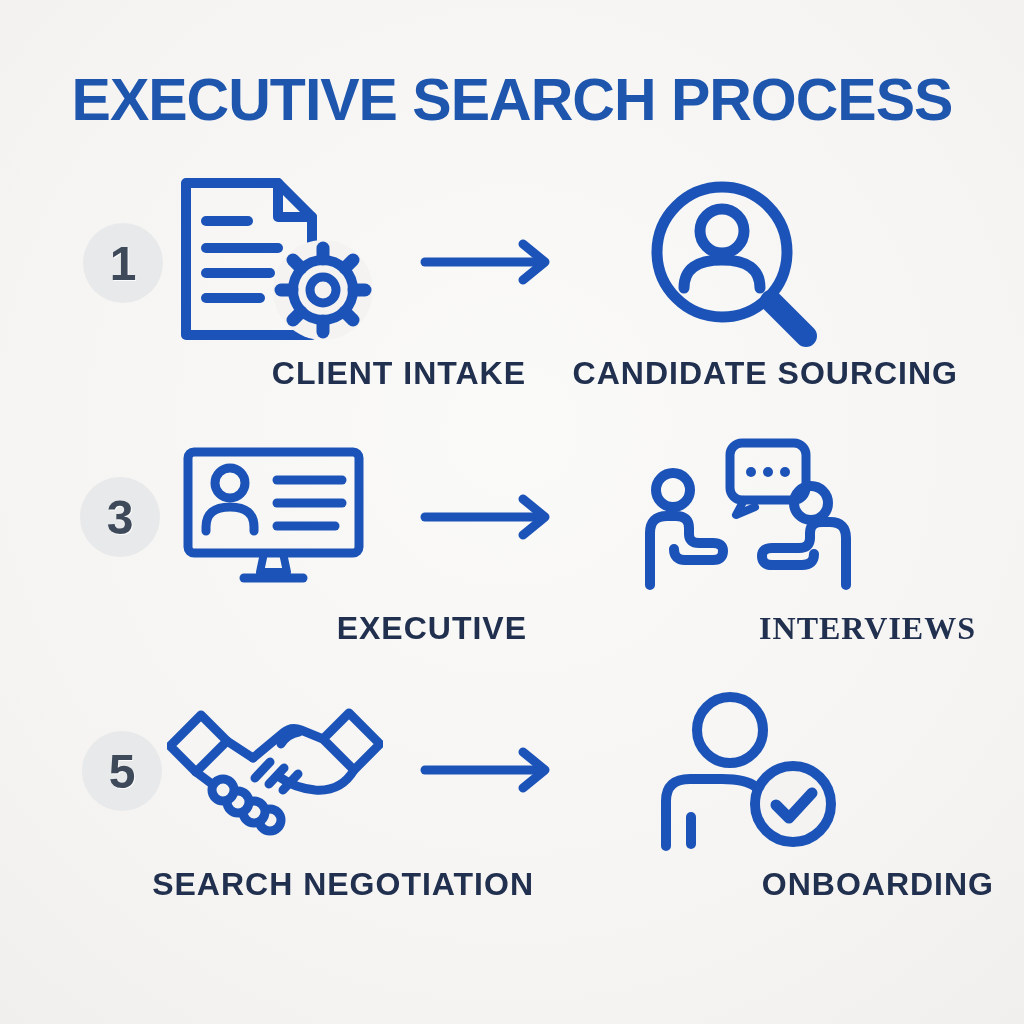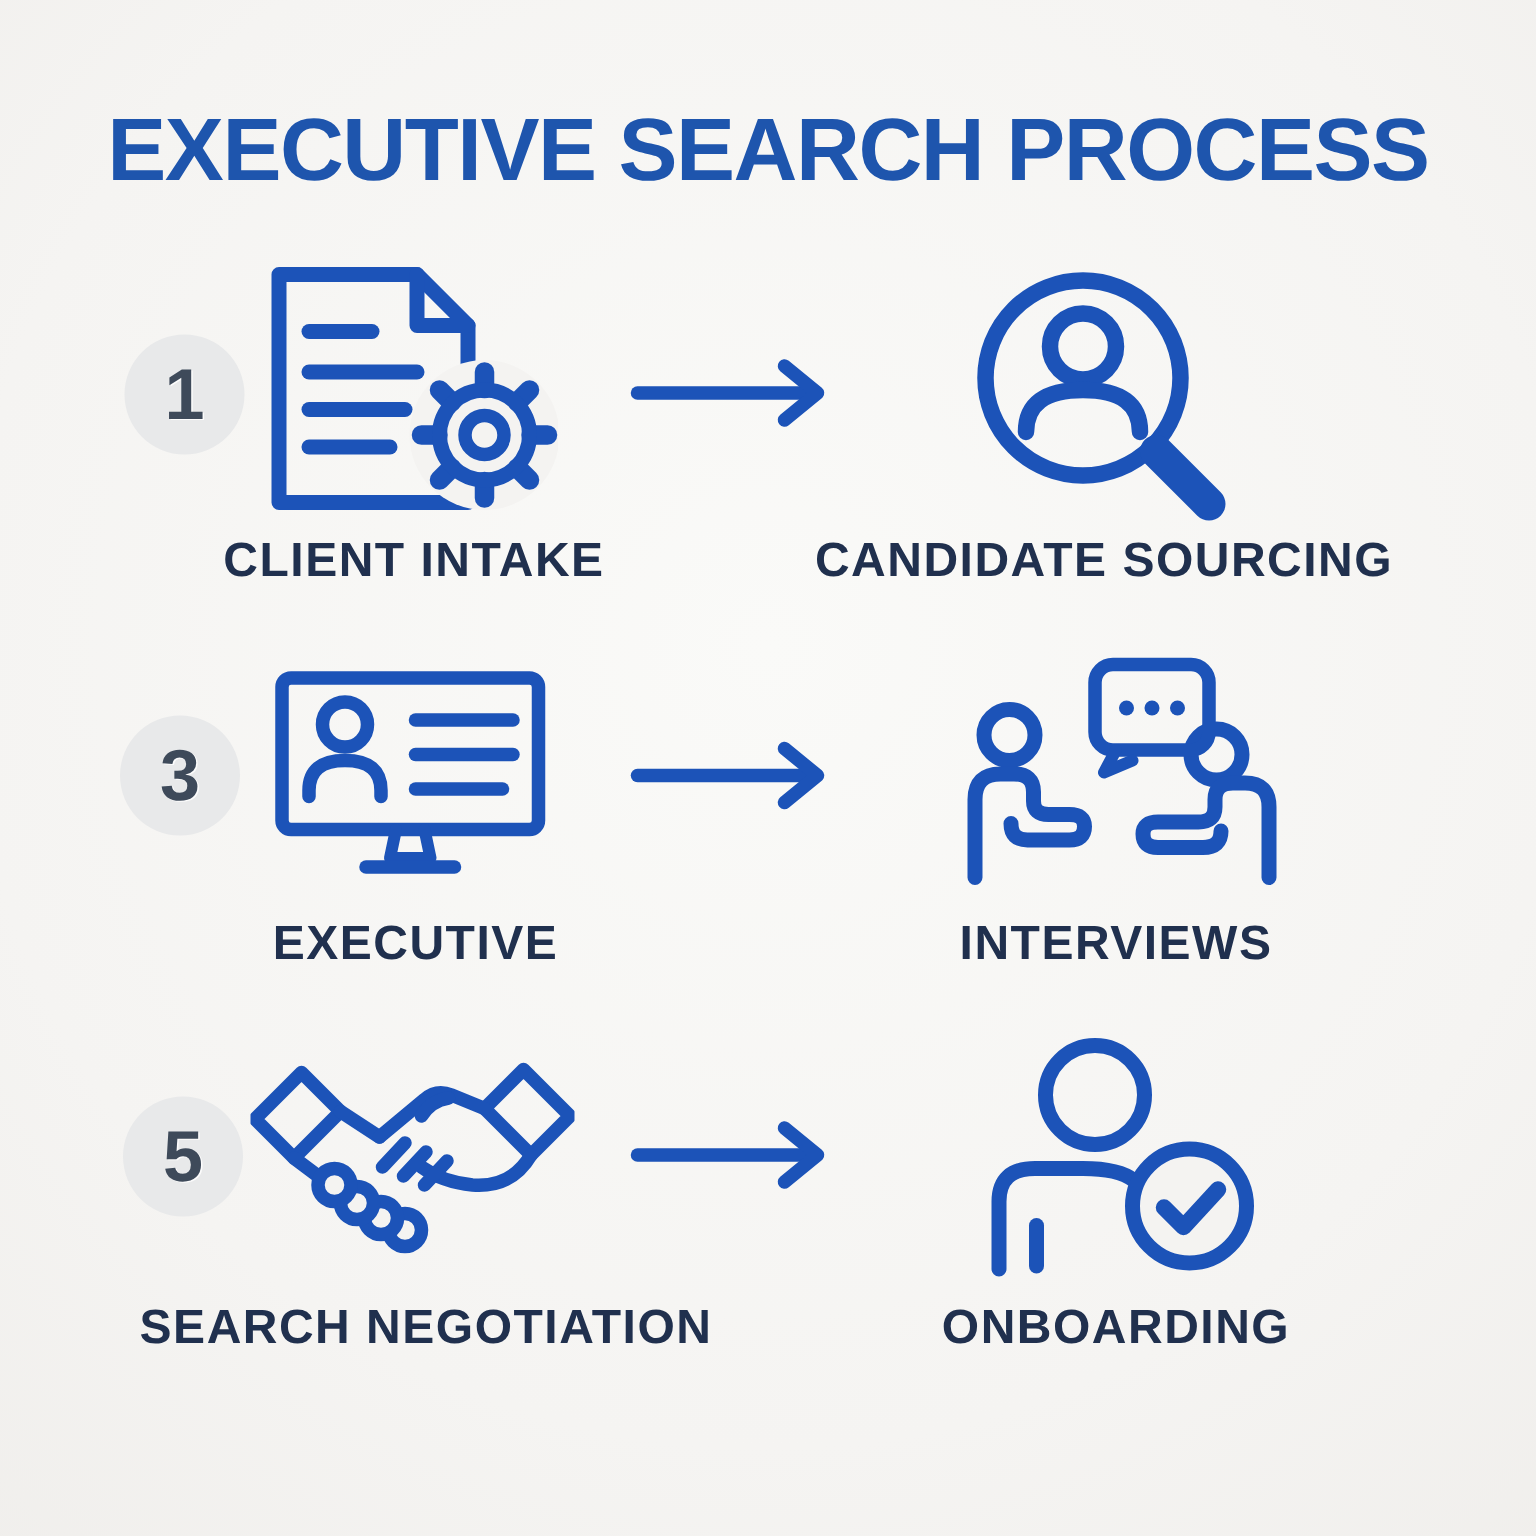--- a/index.html
+++ b/index.html
@@ -18,21 +18,21 @@
     background:var(--badge-bg,#e8e9ea);
     display:flex;align-items:center;justify-content:center;
   }
   .badge span{
     font-size:48px;font-weight:bold;color:var(--badge-number,#3e4a5a);
     text-shadow:1px 1px 0 rgba(255,255,255,.85);
   }
   .icon{position:absolute;color:var(--accent-blue,#1c53b8);}
   .icon svg{display:block;}
   .label{
-    position:absolute;width:500px;text-align:center;
+    position:absolute;width:500px;text-align:right;
     font-size:32px;font-weight:bold;letter-spacing:1px;
     color:var(--label-navy,#20304e);white-space:nowrap;
   }
 </style>
 </head>
 <body>
 
 <div class="canvas">
 
   <div class="title">EXECUTIVE SEARCH PROCESS</div>
@@ -76,21 +76,21 @@
     <div class="icon" style="left:648px;top:175px;">
       <svg width="180" height="180" viewBox="0 0 180 180" fill="none" stroke="currentColor" stroke-width="11" stroke-linecap="round" stroke-linejoin="round">
         <circle cx="74" cy="77" r="65"></circle>
         <circle cx="74" cy="56" r="22"></circle>
         <path d="M36,113 Q36,85 74,85 Q112,85 112,113"></path>
         <line x1="123" y1="126" x2="158" y2="161" stroke-width="22"></line>
       </svg>
     </div>
 
     <div class="label" style="left:26px;top:355px;">CLIENT INTAKE</div>
-    <div class="label" style="left:486px;top:355px;">CANDIDATE SOURCING</div>
+    <div class="label" style="left:458px;top:355px;">CANDIDATE SOURCING</div>
   </section>
 
   <section>
     <div class="badge" style="left:80px;top:477px;">
       <span>3</span>
     </div>
 
     <div class="icon" style="left:182px;top:447px;">
       <svg width="183" height="142" viewBox="0 0 183 142" fill="none" stroke="currentColor" stroke-width="9" stroke-linecap="round" stroke-linejoin="round">
         <rect x="6" y="5" width="171" height="101" rx="6"></rect>
@@ -121,21 +121,21 @@
         <path d="M101,63 L93,78 L112,70" stroke-width="8"></path>
         <g fill="currentColor" stroke="none">
           <circle cx="108" cy="35" r="5"></circle>
           <circle cx="125" cy="35" r="5"></circle>
           <circle cx="142" cy="35" r="5"></circle>
         </g>
       </svg>
     </div>
 
     <div class="label" style="left:27px;top:610px;">EXECUTIVE</div>
-    <div class="label" style="left:494px;top:610px;">INTERVIEWS</div>
+    <div class="label" style="left:476px;top:610px;font-family:Liberation Serif, serif;">INTERVIEWS</div>
   </section>
 
   <section>
     <div class="badge" style="left:82px;top:731px;">
       <span>5</span>
     </div>
 
     <div class="icon" style="left:167px;top:702px;">
       <svg width="216" height="144" viewBox="0 0 216 144" fill="none" stroke="currentColor" stroke-width="9" stroke-linecap="round" stroke-linejoin="round">
         <path d="M3,44 L34,13 L60,39 L29,70 Z"></path>

